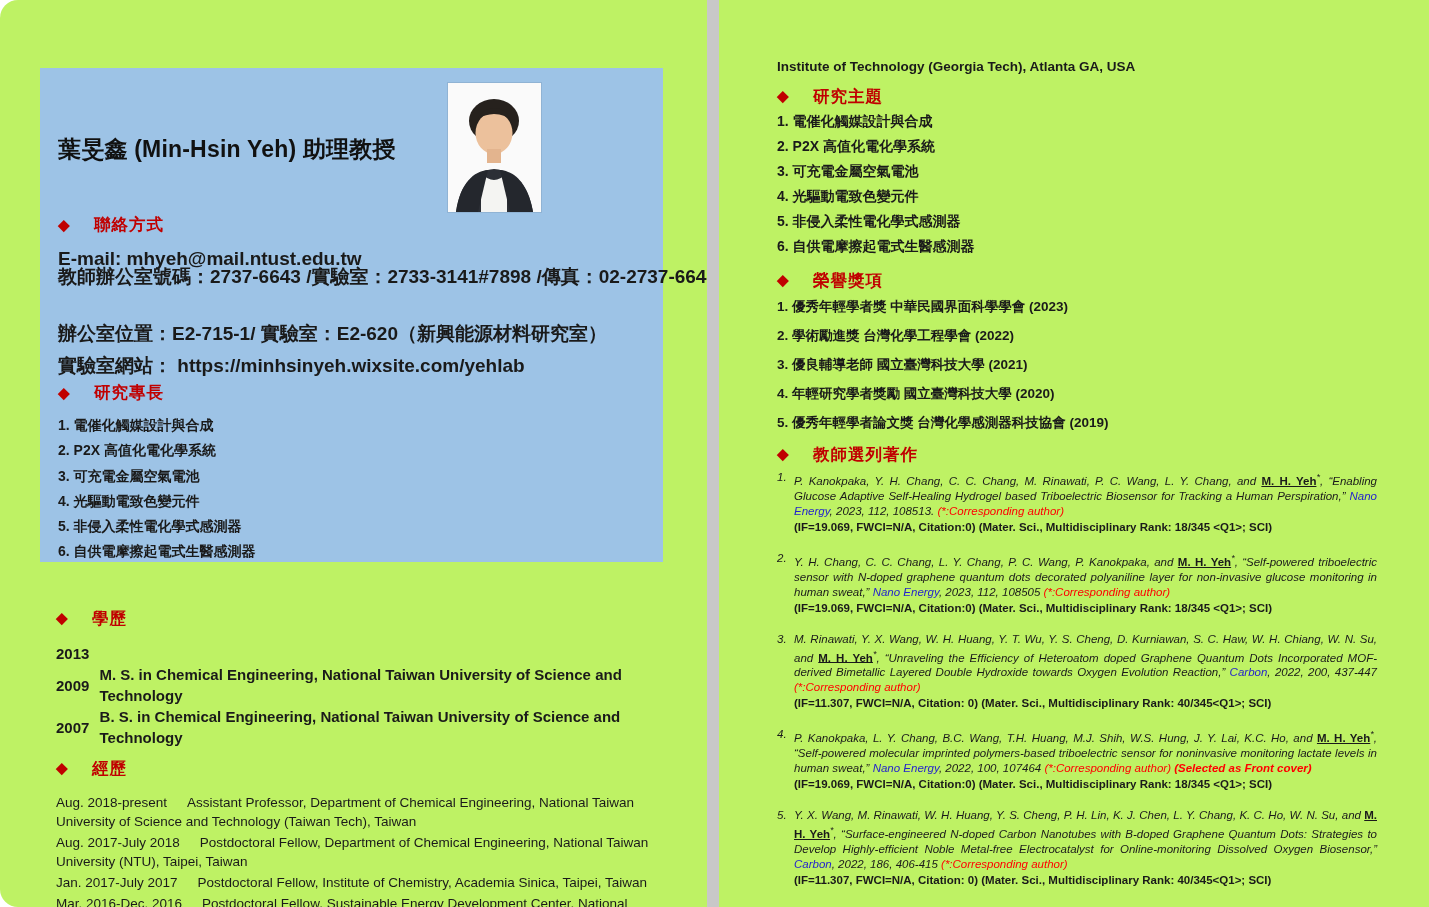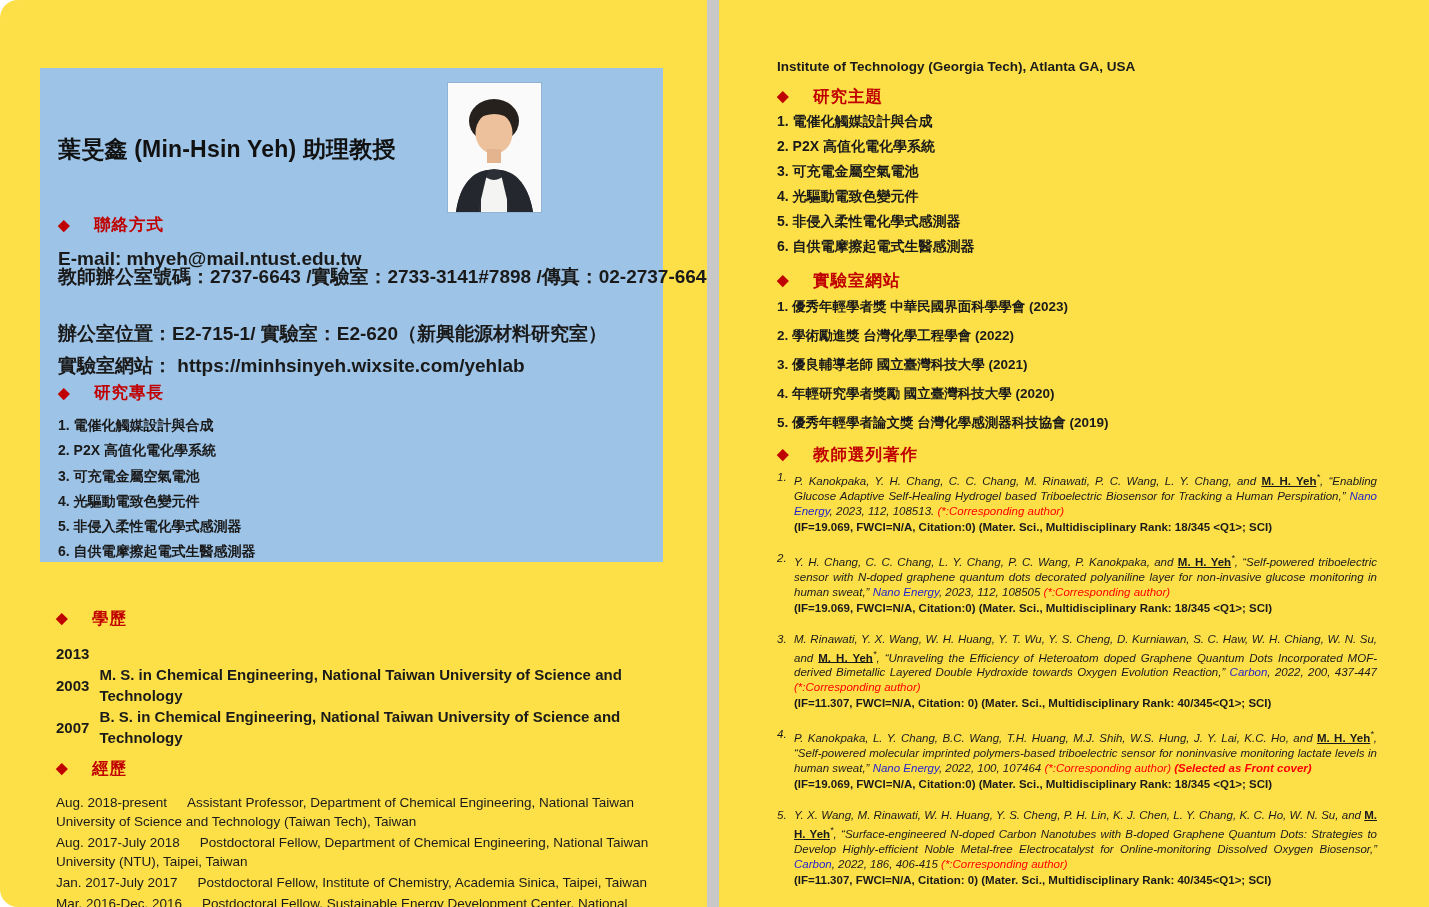--- a/index.html
+++ b/index.html
@@ -2,21 +2,21 @@
 <html><head>
 <meta charset="utf-8">
 <style>
   * { margin:0; padding:0; box-sizing:border-box; }
   html,body { width:1429px; height:907px; background:#ffffff; overflow:hidden;
               font-family:"Liberation Sans", sans-serif; color:#1a1a1a; }
   .stage { position:relative; width:1429px; height:907px; background:#fff; }
 
   .divider { position:absolute; left:707px; top:0; width:12px; height:907px; background:#c8c8c8; }
 
-  .page { position:absolute; top:0; height:907px; background:#fde047; }
+  .page { position:absolute; top:0; height:907px; background:#bef264; }
   .page-left  { left:0; width:794px;border-radius:18px; }
   .page-right { left:719px; width:710px; }
 
   
   .blue-box { position:absolute; left:40px; top:68px; width:623px; height:494px; background:#9dc3e6; }
   .name { position:absolute; left:18px; top:66px; font-size:23px; font-weight:bold; color:#111;
           letter-spacing:0.2px; white-space:nowrap; }
   .photo { position:absolute; left:408px; top:15px; width:93px; height:129px; background:#fbfbfb;
            box-shadow:0 0 0 1px rgba(0,0,0,0.08); overflow:hidden; }
   .photo svg { display:block; width:100%; height:100%; }
@@ -109,21 +109,21 @@
 
     <div class="l-lower">
       <div class="sec-header">
         <span class="diamond">◆</span>
         <span class="sec-label">學歷</span>
       </div>
       <div class="edu-row">
         <span class="edu-year">2013</span>
       </div>
       <div class="edu-row">
-        <span class="edu-year">2003</span>
+        <span class="edu-year">2009</span>
         <span class="edu-text">M. S. in Chemical Engineering, National Taiwan University of Science and Technology</span>
       </div>
       <div class="edu-row">
         <span class="edu-year">2007</span>
         <span class="edu-text">B. S. in Chemical Engineering, National Taiwan University of Science and Technology</span>
       </div>
 
       <div class="sec-header exp-hdr">
         <span class="diamond">◆</span>
         <span class="sec-label">經歷</span>
@@ -151,21 +151,21 @@
         <p class="topic">1. 電催化觸媒設計與合成</p>
         <p class="topic">2. P2X 高值化電化學系統</p>
         <p class="topic">3. 可充電金屬空氣電池</p>
         <p class="topic">4. 光驅動電致色變元件</p>
         <p class="topic">5. 非侵入柔性電化學式感測器</p>
         <p class="topic">6. 自供電摩擦起電式生醫感測器</p>
       </div>
 
       <div class="sec-header hdr-awards">
         <span class="diamond">◆</span>
-        <span class="sec-label">實驗室網站</span>
+        <span class="sec-label">榮譽獎項</span>
       </div>
       <div class="award-list">
         <p class="award">1. 優秀年輕學者獎 中華民國界面科學學會 (2023)</p>
         <p class="award">2. 學術勵進獎 台灣化學工程學會 (2022)</p>
         <p class="award">3. 優良輔導老師 國立臺灣科技大學 (2021)</p>
         <p class="award">4. 年輕研究學者獎勵 國立臺灣科技大學 (2020)</p>
         <p class="award">5. 優秀年輕學者論文獎 台灣化學感測器科技協會 (2019)</p>
       </div>
 
       <div class="sec-header hdr-pubs">

